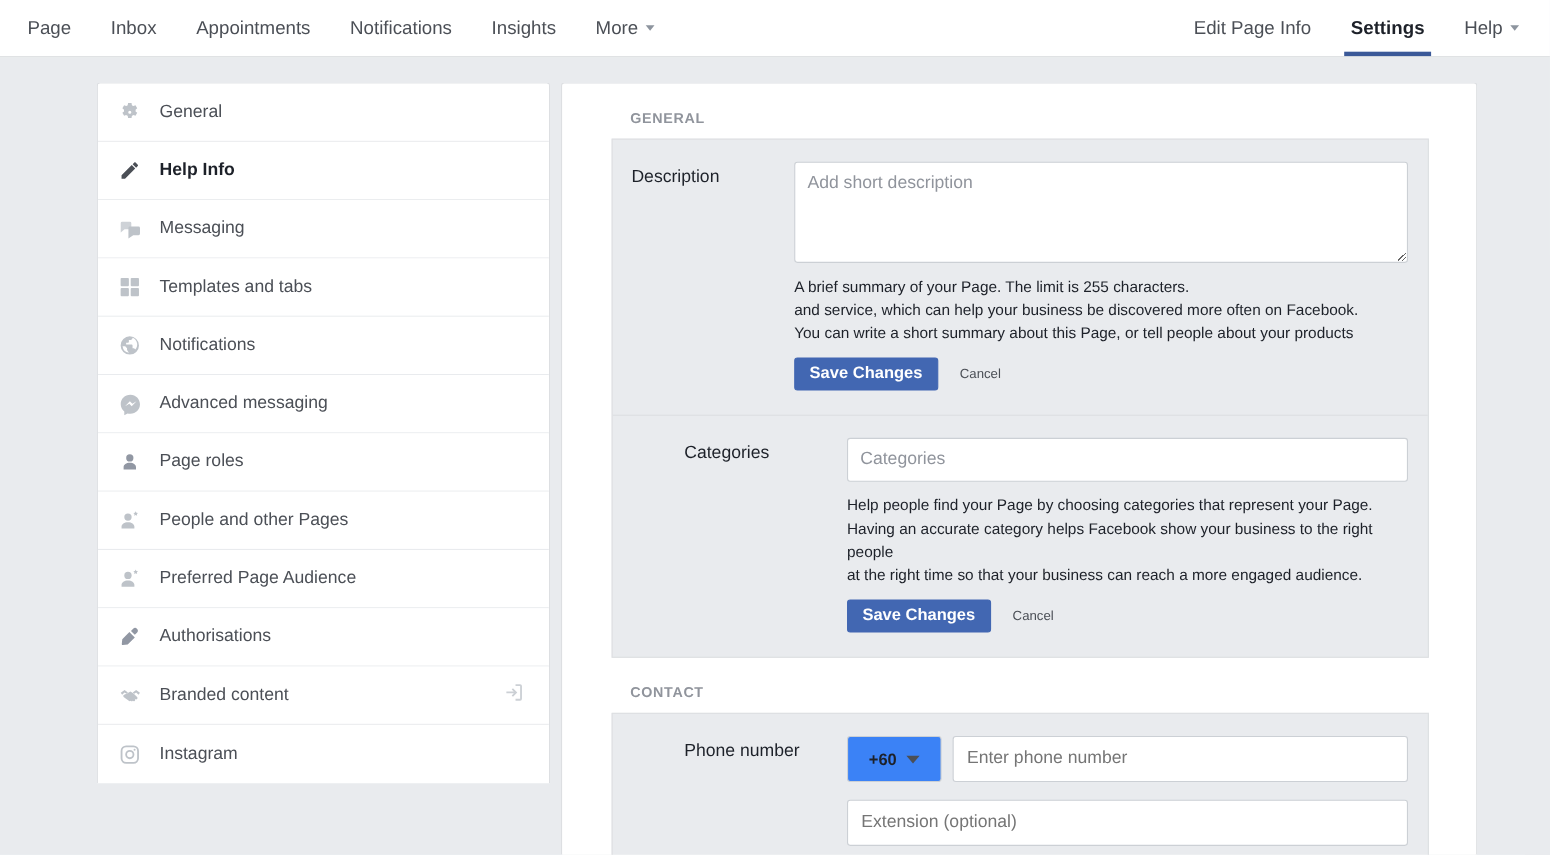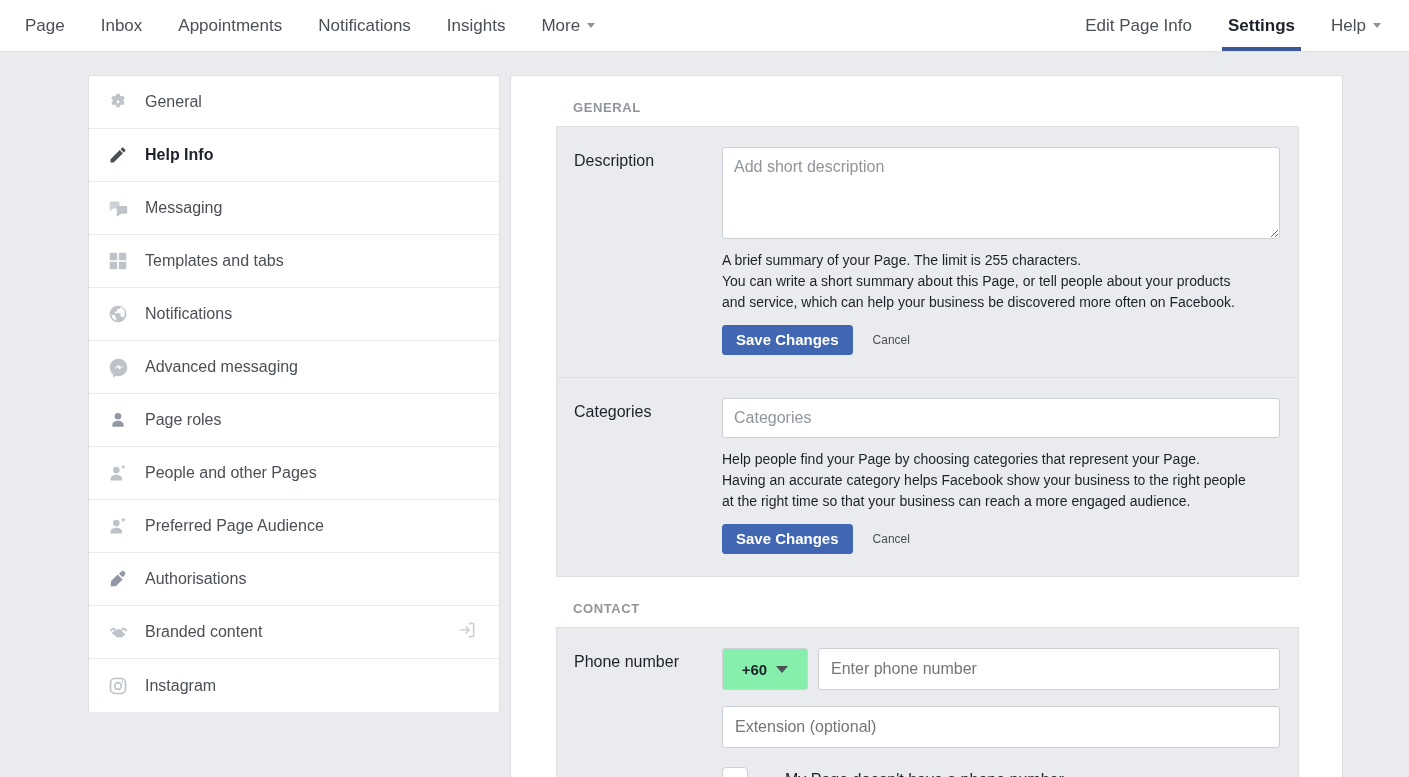--- a/index.html
+++ b/index.html
@@ -114,21 +114,21 @@
   .card {
     margin: 0 43px 0 45px;
     background: #e9ebee;
     border: 1px solid #dddfe2;
   }
   .row {
     display: flex;
     padding: 20px 0 22px 0;
     border-bottom: 1px solid #dddfe2;
   }
-  .row:last-child { border-bottom: none; }
+  .row:last-child { border-bottom: none; padding-left: 48px; }
   .row-label {
     flex: 0 0 165px;
     padding-left: 17px;
     font-size: 16px;
     color: #1d2129;
     line-height: 22px;
     padding-top: 3px;
   }
   .row-body { flex: 1; padding-right: 18px; }
 
@@ -177,21 +177,21 @@
     color: #4b4f56;
     margin-left: 20px;
     cursor: pointer;
   }
 
   
   .phone-line { display: flex; align-items: stretch; }
   .cc-select {
     flex: 0 0 86px;
     height: 42px;
-    background: #86efac;
+    background: #3b82f6;
     border: 1px solid #ccd0d5;
     border-radius: 3px;
     display: flex; align-items: center; justify-content: center;
     font-size: 15px; font-weight: bold; color: #1d2129;
     cursor: pointer;
   }
   .cc-caret {
     margin-left: 9px;
     width: 0; height: 0;
     border-left: 6px solid transparent;
@@ -417,22 +417,22 @@
   <div class="section-title">GENERAL</div>
 
   <div class="card">
 
     <div class="row">
       <div class="row-label">Description</div>
       <div class="row-body">
         <textarea class="fld" placeholder="Add short description" style=""></textarea>
         <div class="helper">
           <div>A brief summary of your Page. The limit is 255 characters.</div>
+          <div>and service, which can help your business be discovered more often on Facebook.</div>
           <div>You can write a short summary about this Page, or tell people about your products</div>
-          <div>and service, which can help your business be discovered more often on Facebook.</div>
         </div>
         <div class="btn-row">
           <button class="btn-primary">Save Changes</button>
           <span class="btn-link">Cancel</span>
         </div>
       </div>
     </div>
 
     <div class="row">
       <div class="row-label">Categories</div>

